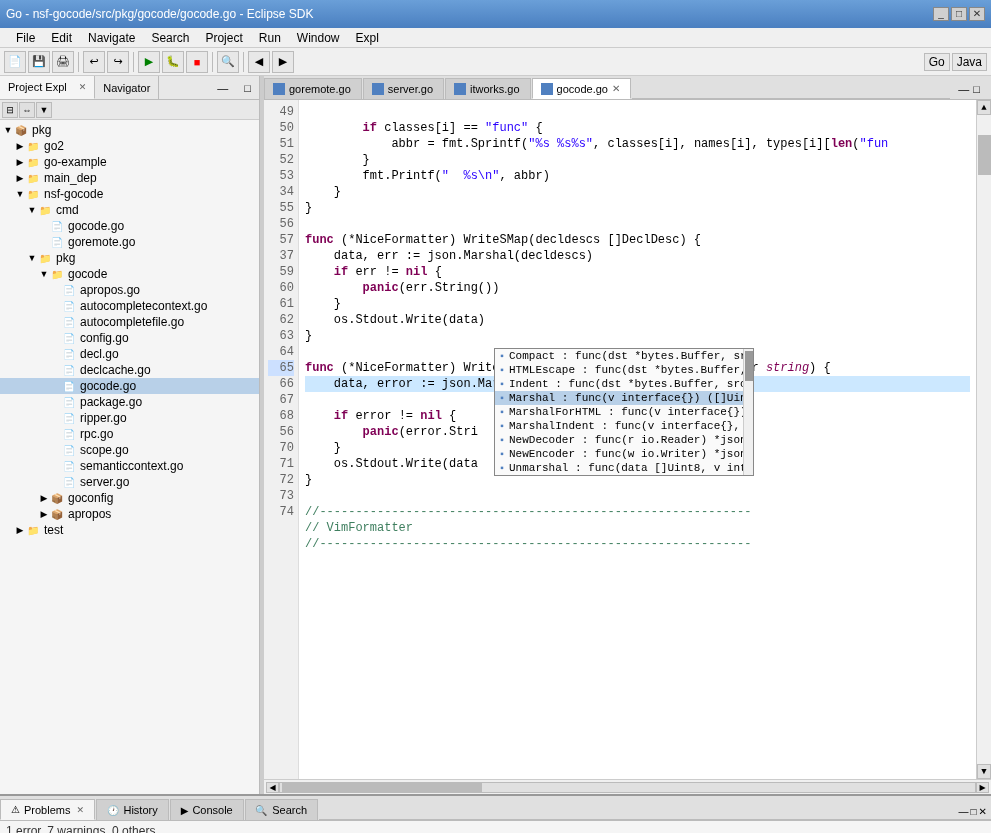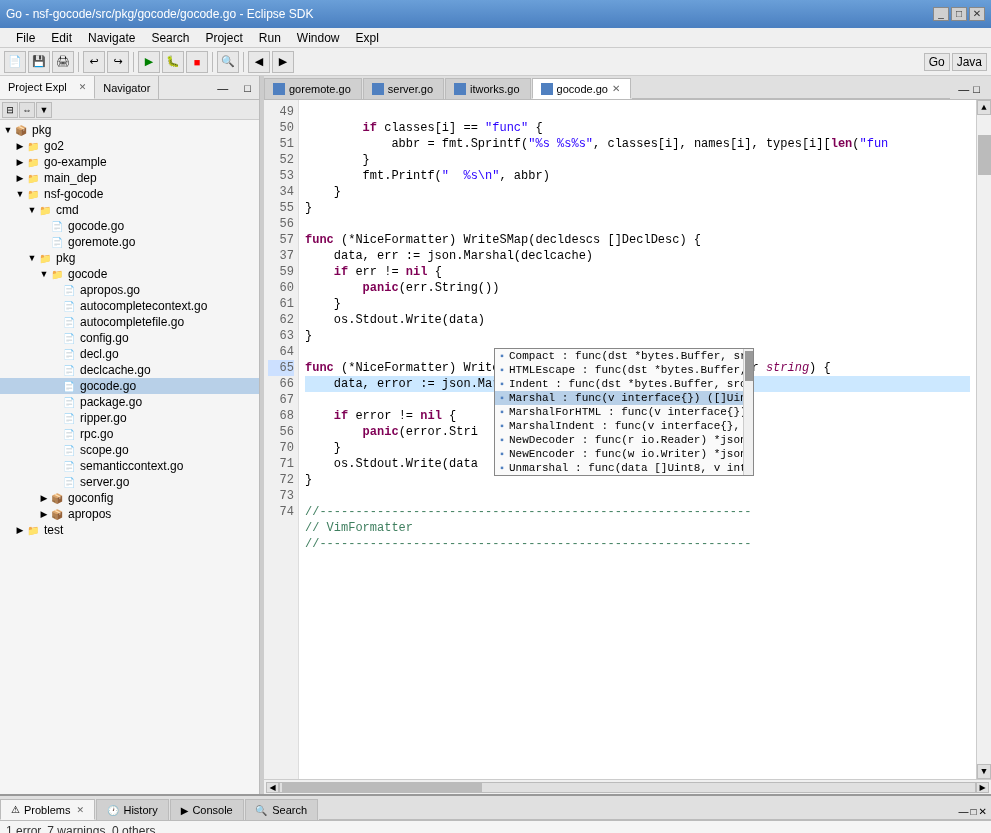--- a/index.html
+++ b/index.html
@@ -528,21 +528,21 @@
       </div>
       <div id="code-content">
 <span class="code-line">        <span class="kw">if</span> classes[i] == <span class="str">"func"</span> {</span>
 <span class="code-line">            abbr = fmt.Sprintf(<span class="str">"%s %s%s"</span>, classes[i], names[i], types[i][<span class="kw">len</span>(<span class="str">"fun</span></span>
 <span class="code-line">        }</span>
 <span class="code-line">        fmt.Printf(<span class="str">"  %s\n"</span>, abbr)</span>
 <span class="code-line">    }</span>
 <span class="code-line">}</span>
 <span class="code-line"></span>
 <span class="code-line"><span class="kw">func</span> (*NiceFormatter) WriteSMap(decldescs []DeclDesc) {</span>
-<span class="code-line">    data, err := json.Marshal(declcache)</span>
+<span class="code-line">    data, err := json.Marshal(decldescs)</span>
 <span class="code-line">    <span class="kw">if</span> err != <span class="kw">nil</span> {</span>
 <span class="code-line">        <span class="kw">panic</span>(err.String())</span>
 <span class="code-line">    }</span>
 <span class="code-line">    os.Stdout.Write(data)</span>
 <span class="code-line">}</span>
 <span class="code-line"></span>
 <span class="code-line"><span class="kw">func</span> (*NiceFormatter) WriteRename(renamedescs []RenameDesc, err <span style="color:#7f0055;font-style:italic;">string</span>) {</span>
 <span class="code-line" style="background:#cce8ff; display:block;">    data, error := json.Marshal(renamedescs)</span>
 <span class="code-line">    <span class="kw">if</span> error != <span class="kw">nil</span> {</span>
 <span class="code-line">        <span class="kw">panic</span>(error.Stri</span>

